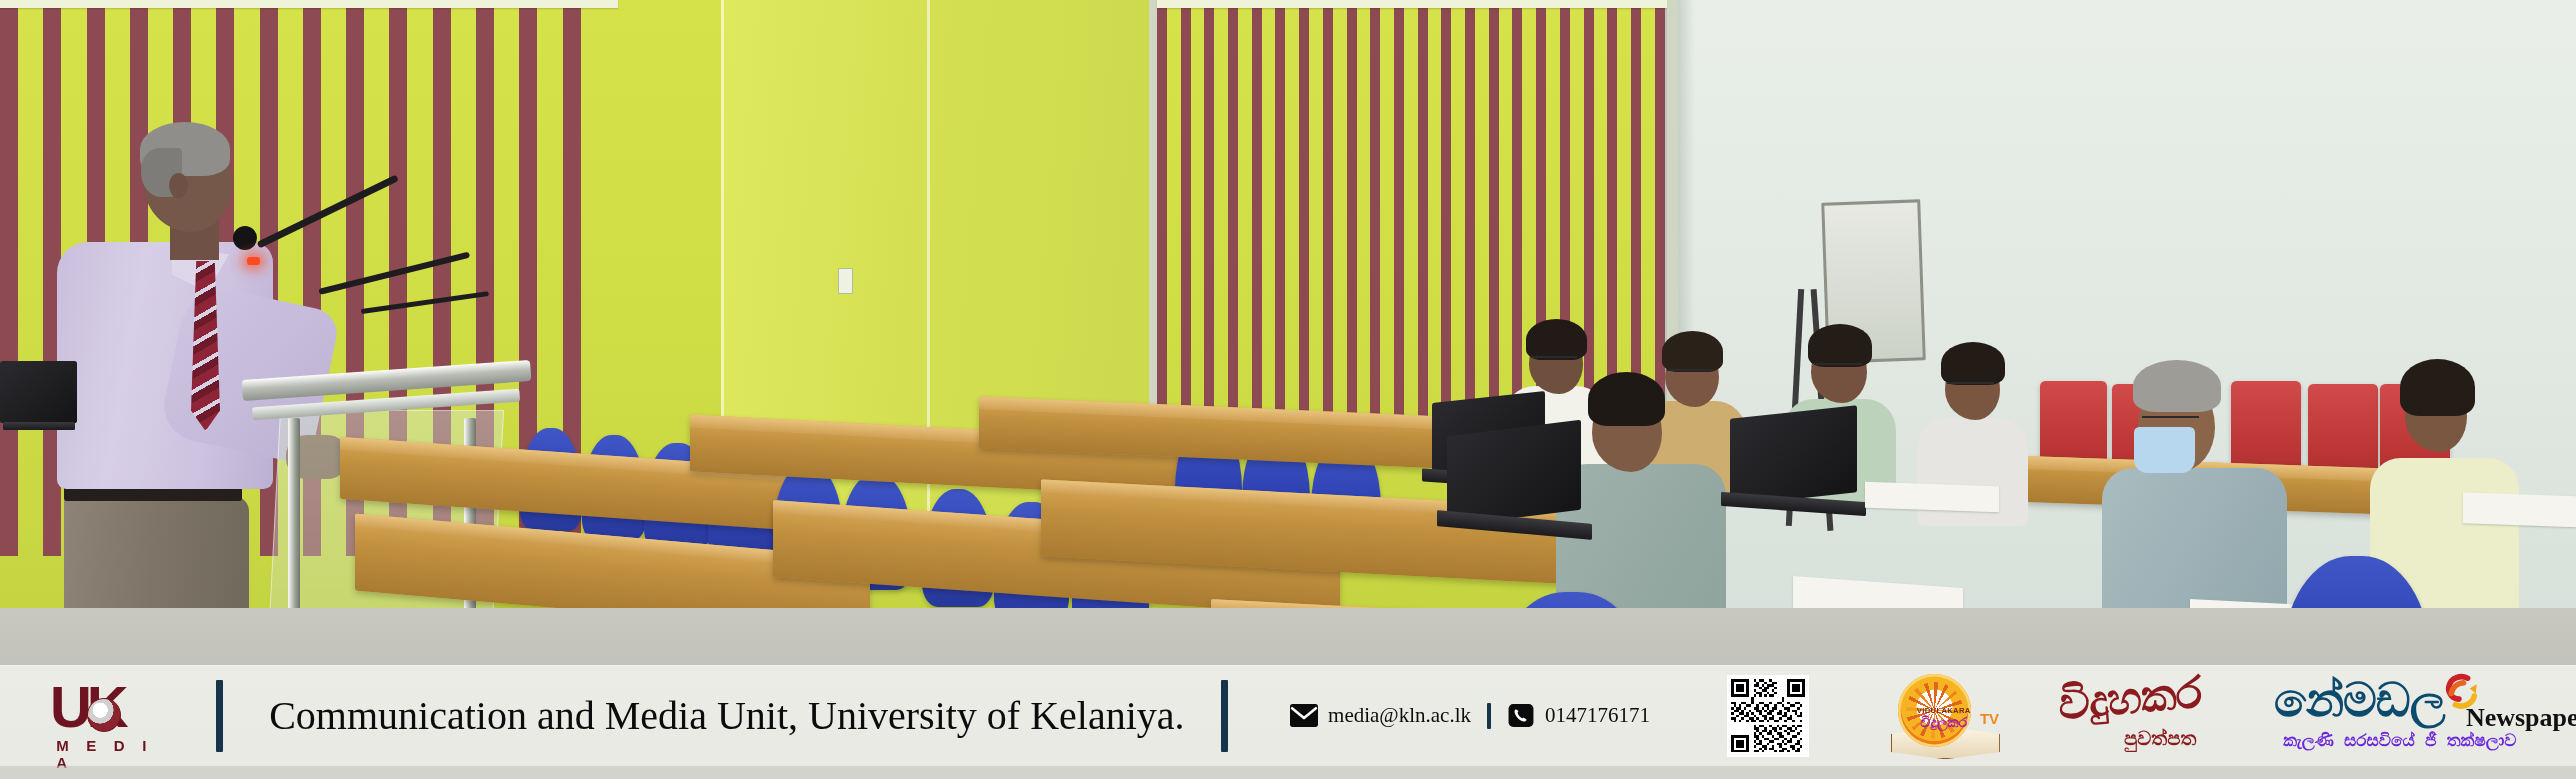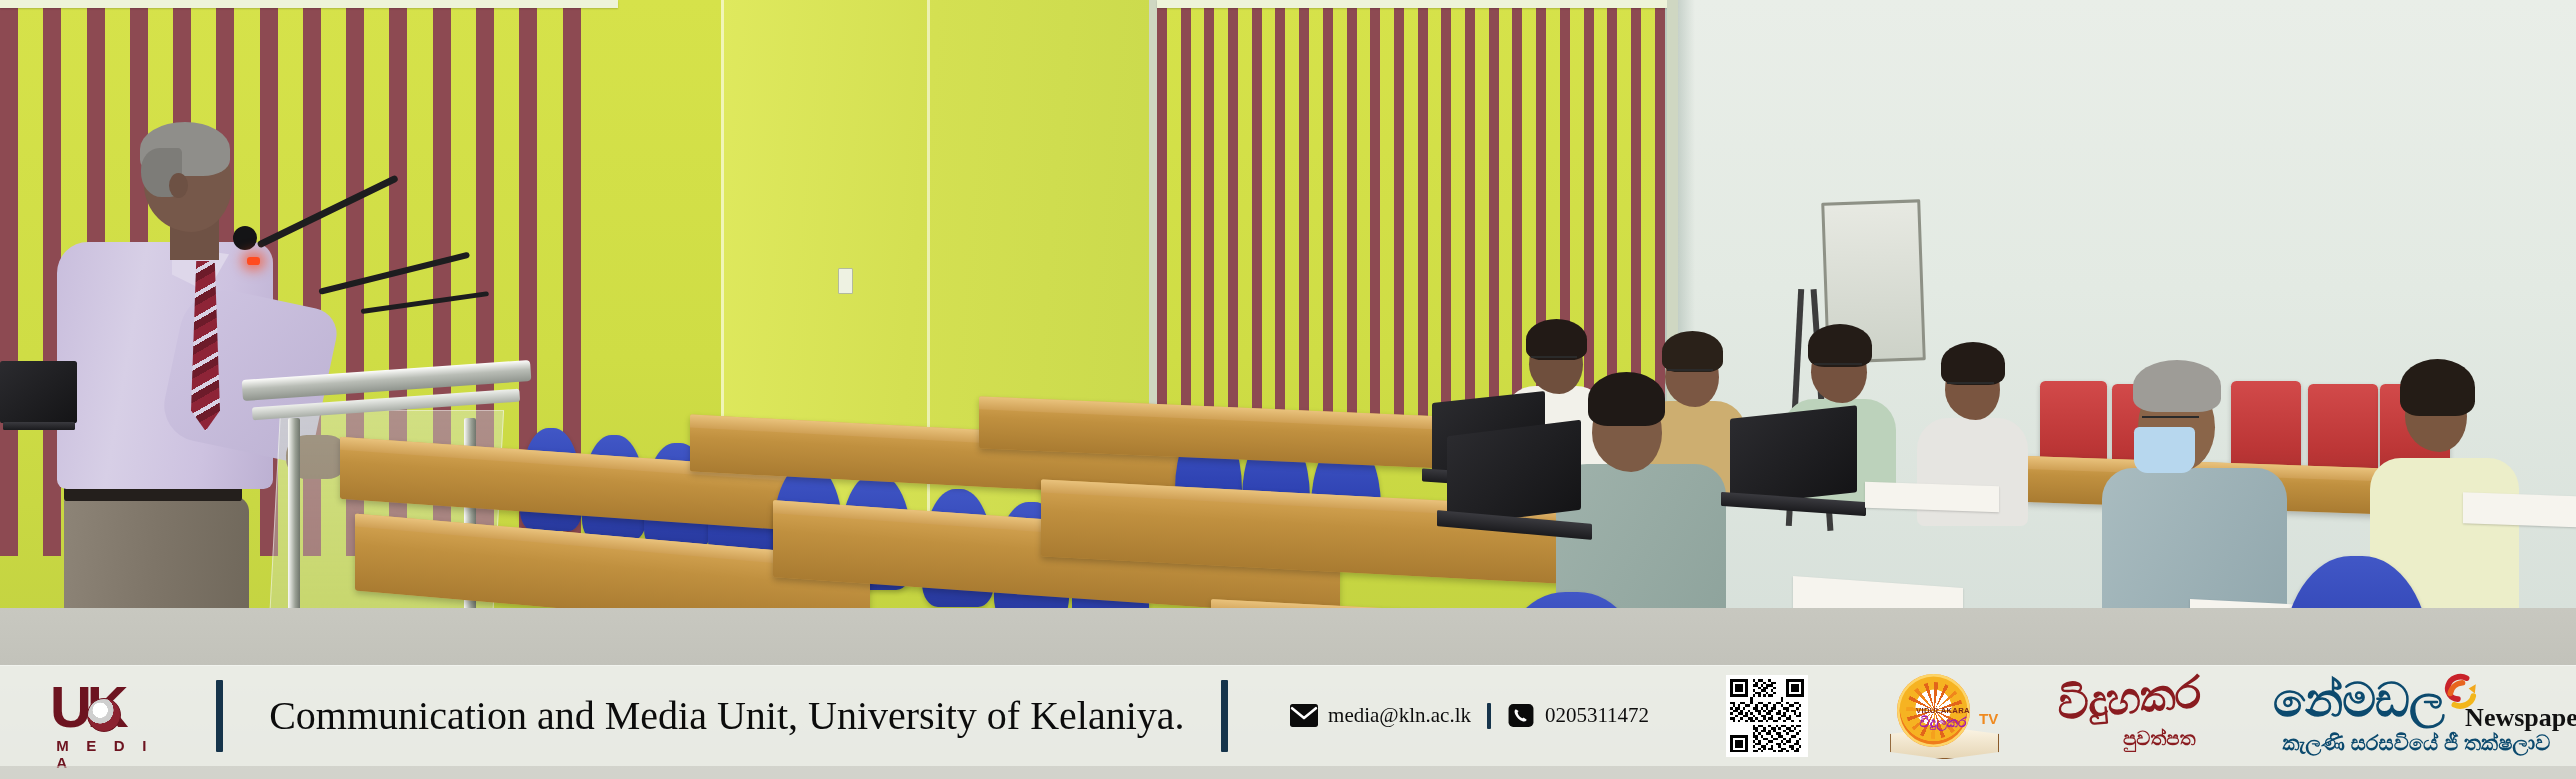--- a/index.html
+++ b/index.html
@@ -207,22 +207,22 @@
 
   .logo-vidu{flex:0 0 auto;margin-left:49px;width:170px;height:85px;position:relative;color:#8a1c20;}
   .logo-vidu .big{position:absolute;left:0;top:3.1px;font-size:44px;line-height:44px;font-weight:700;
     font-family:"Liberation Sans",sans-serif;letter-spacing:-1px;transform:rotate(-5deg);}
   .logo-vidu .sub{position:absolute;left:66px;top:54px;font-size:19.6px;font-weight:700;
     font-family:"Liberation Sans",sans-serif;}
 
   .logo-nemandala{flex:0 0 auto;margin-left:46px;width:289px;height:85px;position:relative;}
   .logo-nemandala .nm{position:absolute;left:0;top:3.1px;font-size:47px;line-height:47px;font-weight:700;
     color:#0c4a6e;font-family:"Liberation Sans",sans-serif;letter-spacing:-1px;}
-  .logo-nemandala .nmsub{position:absolute;left:9.3px;top:58px;font-size:21px;font-weight:700;
-    color:#0c4a6e;font-family:Liberation Sans, sans-serif;}
+  .logo-nemandala .nmsub{position:absolute;left:9.3px;top:58px;font-size:17px;font-weight:700;
+    color:#6d28d9;font-family:Liberation Mono, monospace;}
   .logo-nemandala .news{position:absolute;left:192px;top:30px;font-size:26px;font-weight:700;
     color:#111;font-family:"Liberation Serif",serif;}
   .eicon{position:absolute;left:166px;top:-2.1px;width:44px;height:44px;}
   .eicon svg{display:block;width:100%;height:100%;}
 </style>
 </head>
 <body>
 
 <div id="stage">
 
@@ -477,21 +477,21 @@
             </svg>
         </span>
         <span>media@kln.ac.lk</span>
         <span class="pipe"></span>
         <span class="ic">
           <svg viewBox="0 0 54 44">
               <rect x="3" y="0" width="48" height="44" rx="9" fill="#0b0b0b"></rect>
               <path d="M17 10c-3 2-3 6-1 10 3 6 8 11 14 13 4 1 7 0 8-3l-6-4c-1 2-3 2-5 0-3-2-5-5-6-8-1-2 0-4 2-4z" fill="#fff"></path>
             </svg>
         </span>
-        <span>0205311472</span>
+        <span>0147176171</span>
       </div>
     </div>
 
     <div class="qr">
       <svg viewBox="0 0 29 29" shape-rendering="crispEdges">
         <rect width="29" height="29" fill="#fff"></rect>
         <g fill="#000">
           <rect x="0" y="0" width="7" height="7"></rect>
             <rect x="1" y="1" width="5" height="5" fill="#fff"></rect>
             <rect x="2" y="2" width="3" height="3"></rect>

